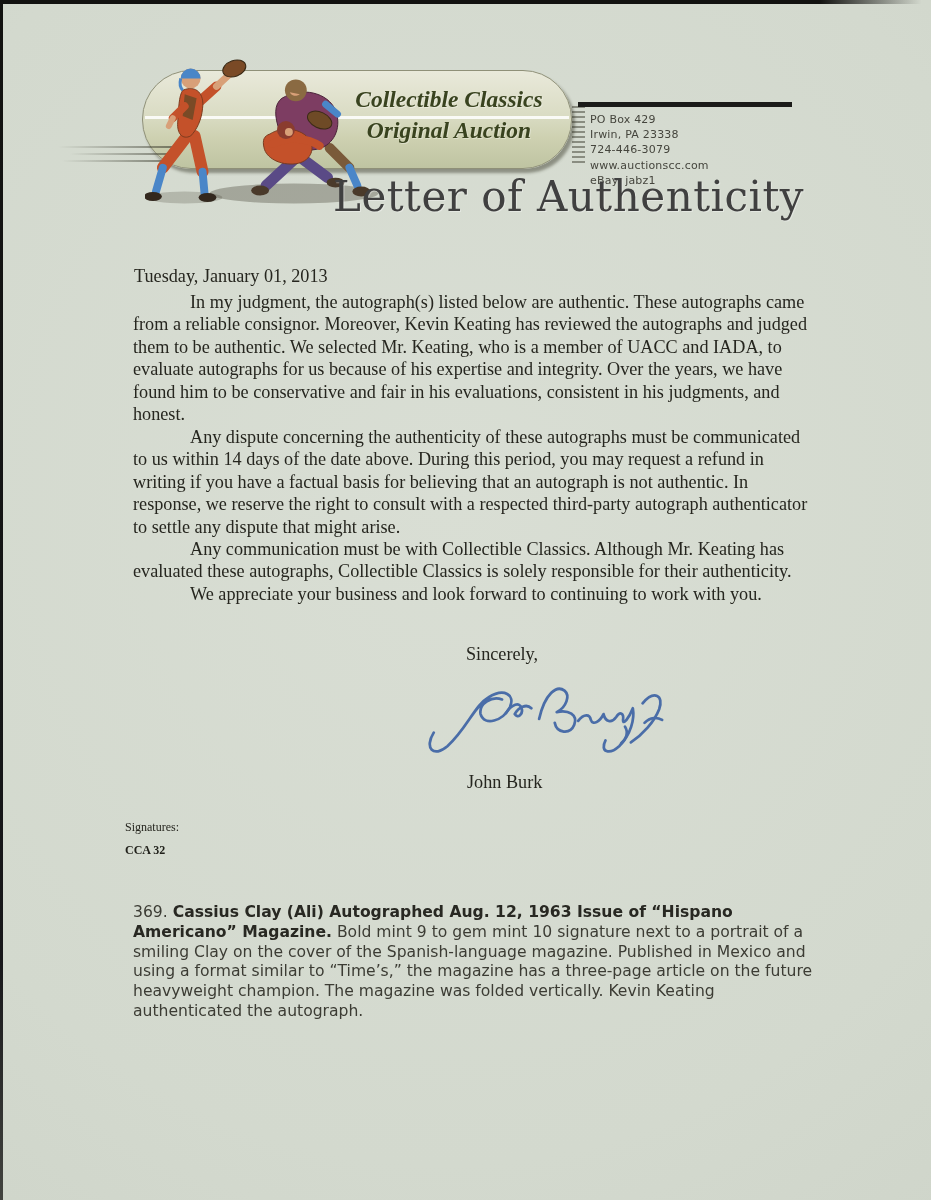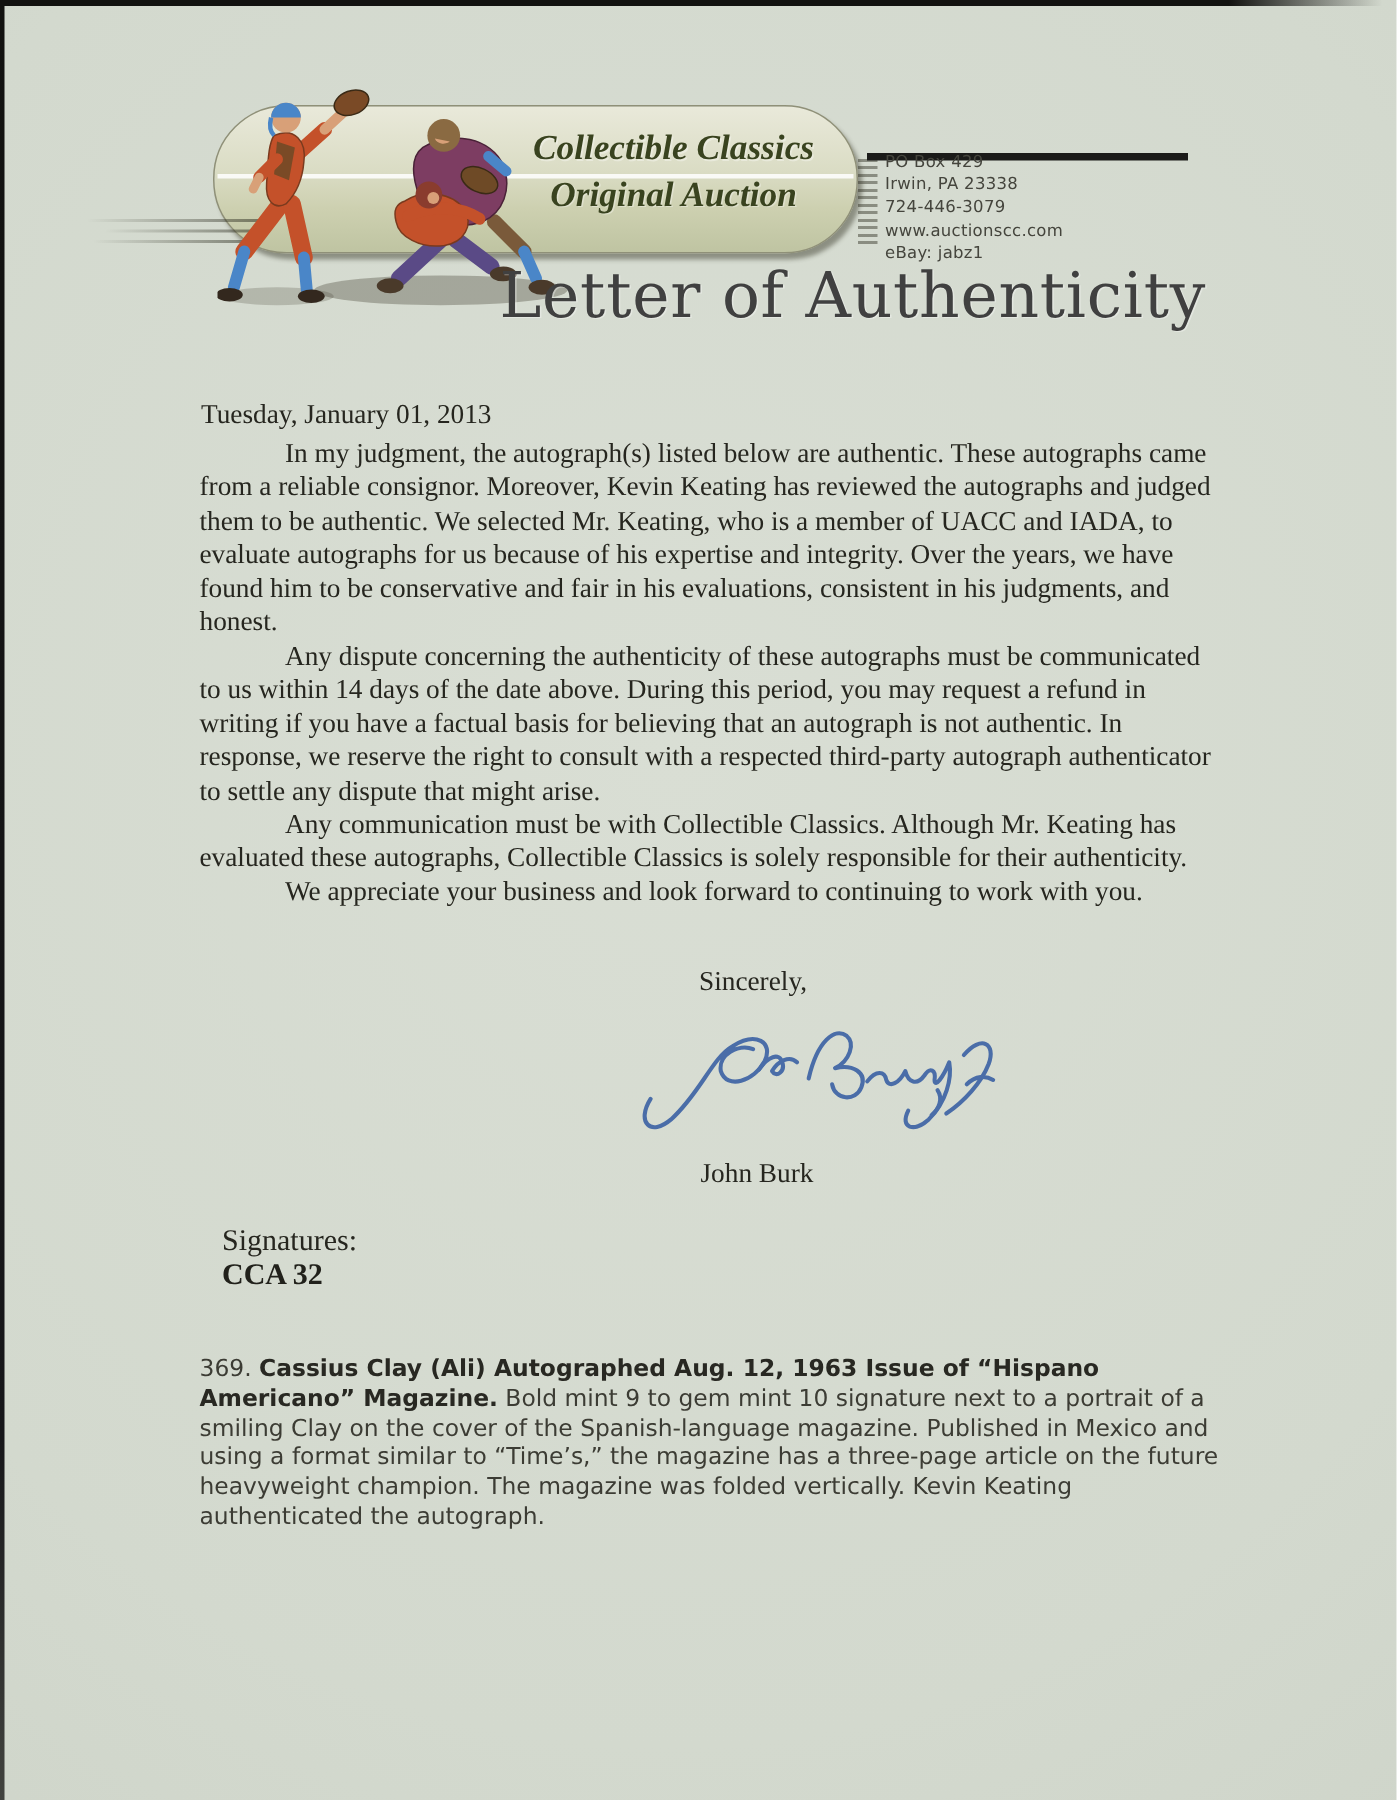--- a/index.html
+++ b/index.html
@@ -26,37 +26,37 @@
   .s2{left:70px;top:153px;width:106px;}
   .s3{left:62px;top:160px;width:112px;}
   .hatch-right{position:absolute;left:572px;top:106px;width:13px;height:60px;
     background:repeating-linear-gradient(to bottom,rgba(45,45,32,.45) 0 2px,rgba(45,45,32,0) 2px 5px);}
   svg.players{position:absolute;left:145px;top:56px;width:258px;height:150px;}
   .logo-text{position:absolute;left:326px;top:84px;width:246px;text-align:center;
     font-family:"Liberation Serif",serif;font-style:italic;font-weight:bold;
     font-size:23.5px;line-height:30.5px;color:#39431f;
     text-shadow:1px 1px 0 rgba(255,255,255,.35);}
   .rule{position:absolute;left:578px;top:102px;width:214px;height:5px;background:#1b1b19;}
-  .contact{position:absolute;left:590px;top:100px;
+  .contact{position:absolute;left:590px;top:112px;
     font-family:"DejaVu Sans",sans-serif;font-size:11px;line-height:15.2px;
     color:#45453d;letter-spacing:.2px;}
   h1.title{position:absolute;left:333px;top:172px;margin:0;
     font-family:"DejaVu Serif",serif;font-weight:normal;font-size:42px;
     letter-spacing:.5px;color:#404040;
     text-shadow:1px 1px 0 rgba(255,255,255,.35);}
 
   
   .date{position:absolute;left:134px;top:266px;font-size:18.2px;color:#26261f;}
   .paragraphs{position:absolute;left:133px;top:291px;width:676px;
     font-size:18.2px;line-height:22.45px;color:#26261f;}
   .paragraphs p{margin:0;text-indent:57px;}
   .closing{position:absolute;left:466px;top:644px;font-size:18.2px;color:#26261f;}
   svg.signature{position:absolute;left:422px;top:668px;width:244px;height:98px;}
   .signer{position:absolute;left:467px;top:772px;font-size:18.2px;color:#26261f;}
-  .sigblock{position:absolute;left:148px;top:816px;font-size:20px;line-height:22.5px;color:#26261f;}
+  .sigblock{position:absolute;left:125px;top:816px;font-size:12px;line-height:22.5px;color:#26261f;}
   .sigblock .code{font-weight:bold;color:#21211b;}
 
   
   .lot{position:absolute;left:133px;top:903px;width:688px;
     font-family:"DejaVu Sans",sans-serif;font-size:15.6px;line-height:19.8px;color:#3c3c34;}
   .lot .b{font-weight:bold;color:#282822;}
 </style>
 </head>
 <body>
 

